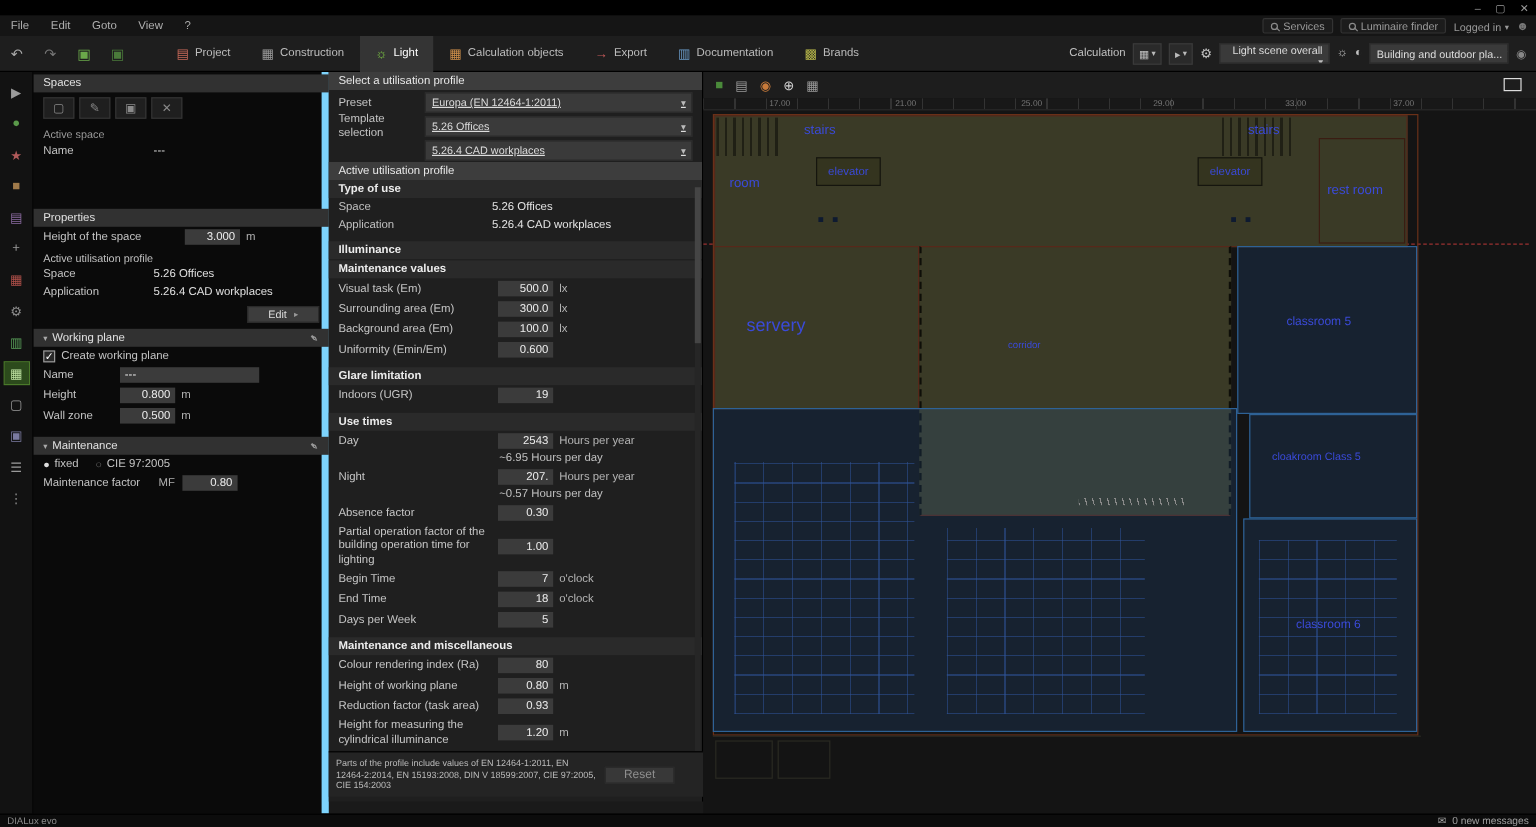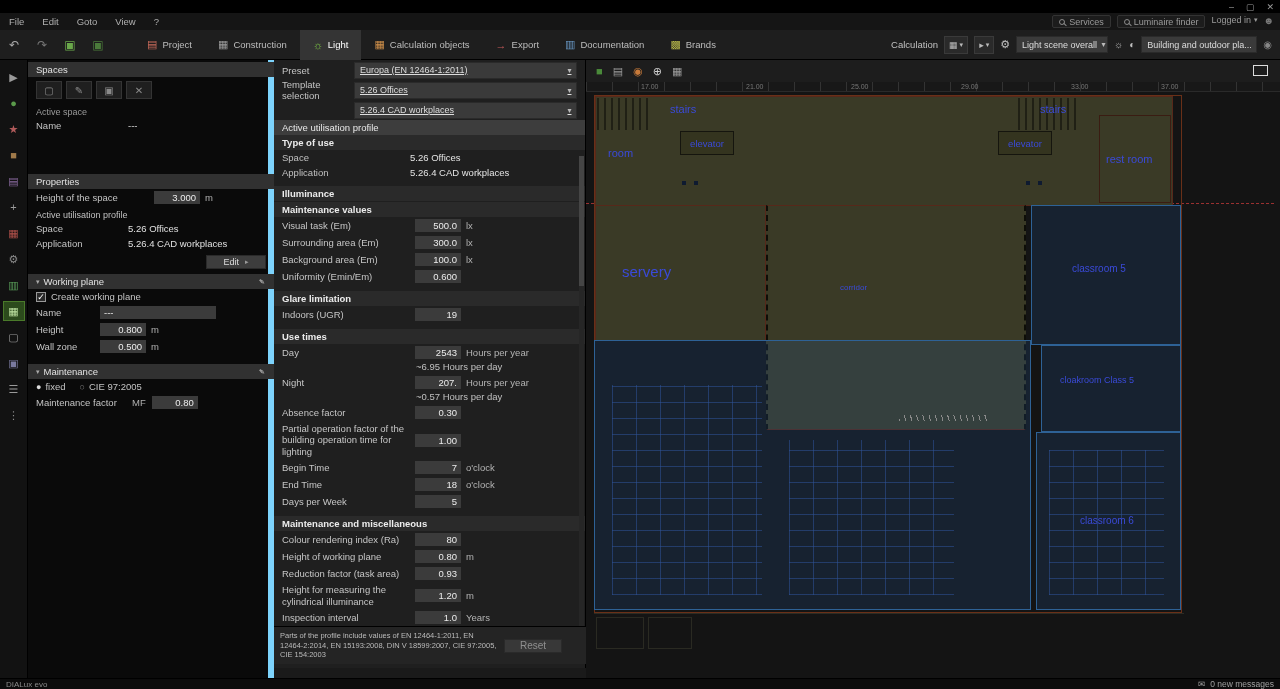--- a/index.html
+++ b/index.html
@@ -10,21 +10,21 @@
   
   .titlebar { position:absolute; left:0; top:0; width:1280px; height:13px; background:#000; }
   .winbtns { position:absolute; right:6px; top:0; height:13px; display:flex; gap:12px; align-items:center;
              font-size:9px; color:#9a9a9a; }
   .winbtns span { cursor:default; }
 
   
   .menubar { position:absolute; left:0; top:13px; width:1280px; height:17px; background:#151515;
              display:flex; align-items:center; font-size:9.5px; color:#b0b0b0; }
   .menu-item { padding:0 9px; height:17px; display:flex; align-items:center; }
-  .menu-right { margin-left:auto; display:flex; align-items:flex-start; gap:6px; padding-right:6px; font-size:9px;padding-left:28px; }
+  .menu-right { margin-left:auto; display:flex; align-items:flex-end; gap:6px; padding-right:6px; font-size:9px;padding-left:28px; }
   .chip { display:flex; align-items:center; gap:4px; border:1px solid #333; padding:0 6px; height:13px;
           border-radius:2px; color:#9a9a9a; background:#1c1c1c; }
   .mag { width:6px; height:6px; border:1px solid #8a8a8a; border-radius:50%; position:relative; display:inline-block; }
   .mag::after { content:""; position:absolute; width:4px; height:1px; background:#8a8a8a; right:-3px; bottom:-1px;
                 transform:rotate(45deg); }
   .loggedin { display:flex; align-items:center; gap:3px; color:#9a9a9a; }
 
   
   .toolbar { position:absolute; left:0; top:30px; width:1280px; height:30px; background:#1e1e1e;
              border-bottom:1px solid #000; display:flex; align-items:center; }
@@ -208,21 +208,21 @@
       <span>Calculation</span>
       <div class="mini-dd">
         <span>▦</span>
         <span style="font-size:7px;">▾</span>
       </div>
       <div class="mini-dd">
         <span>▸</span>
         <span style="font-size:7px;">▾</span>
       </div>
       <span style="font-size:11px;">⚙</span>
-      <div class="select" style="width:92px;">
+      <div class="select" style="width:92px;flex-direction:column;">
         <span>Light scene overall</span>
         <span class="caret">▾</span>
       </div>
       <span style="font-size:10px;">☼</span>
       <span style="font-size:10px;">◐</span>
       <div class="select" style="width:116px;">
         <span>Building and outdoor pla...</span>
         <span class="caret">▾</span>
       </div>
       <span style="font-size:10px;color:#888;">◉</span>
@@ -331,20 +331,21 @@
       </div>
       <div class="lrow">
         <span class="ll" style="width:96px;">Maintenance factor</span>
         <span style="margin-right:6px;color:#b0b0b0;">MF</span>
         <input class="nbox" value="0.80" style="">
       </div>
     </div>
   </div>
 
   <div class="ppanel">
+    <div class="phdr">Select a utilisation profile</div>
 
     <div class="frow">
       <span class="fl">Preset</span>
       <div class="select">
         <span>Europa (EN 12464-1:2011)</span>
         <span class="caret">▾</span>
       </div>
     </div>
     <div class="frow">
       <span class="fl">Template selection</span>

